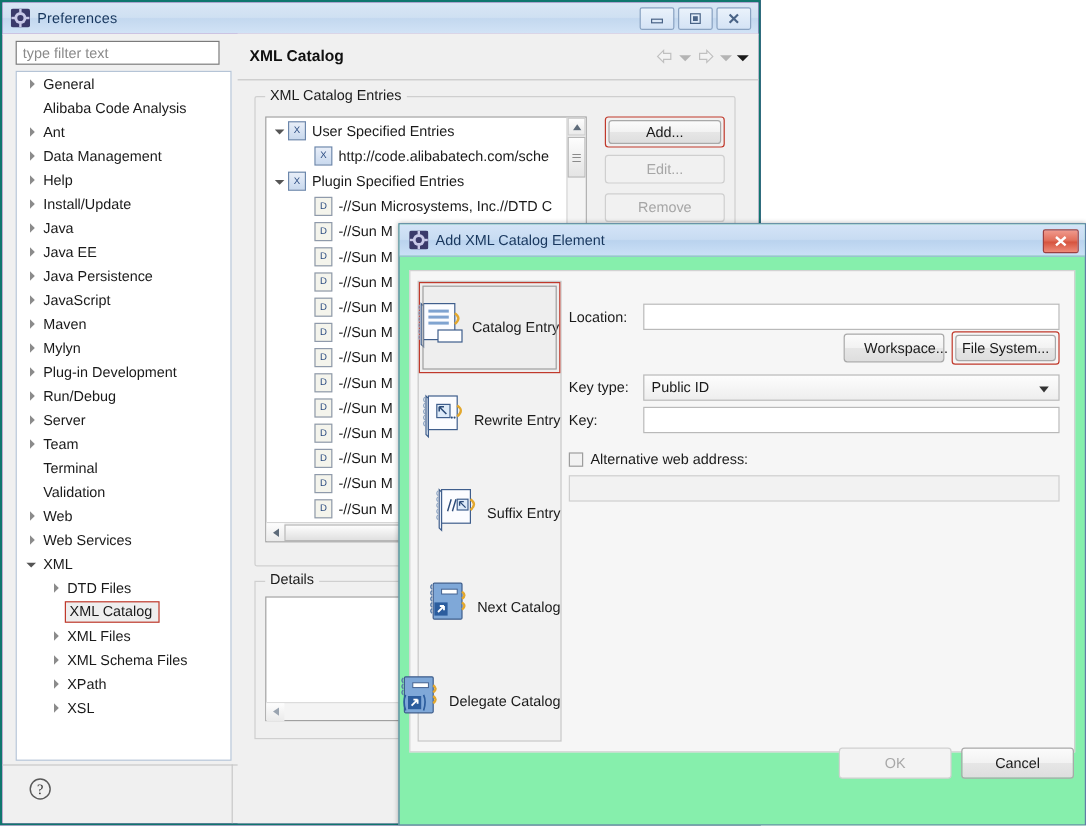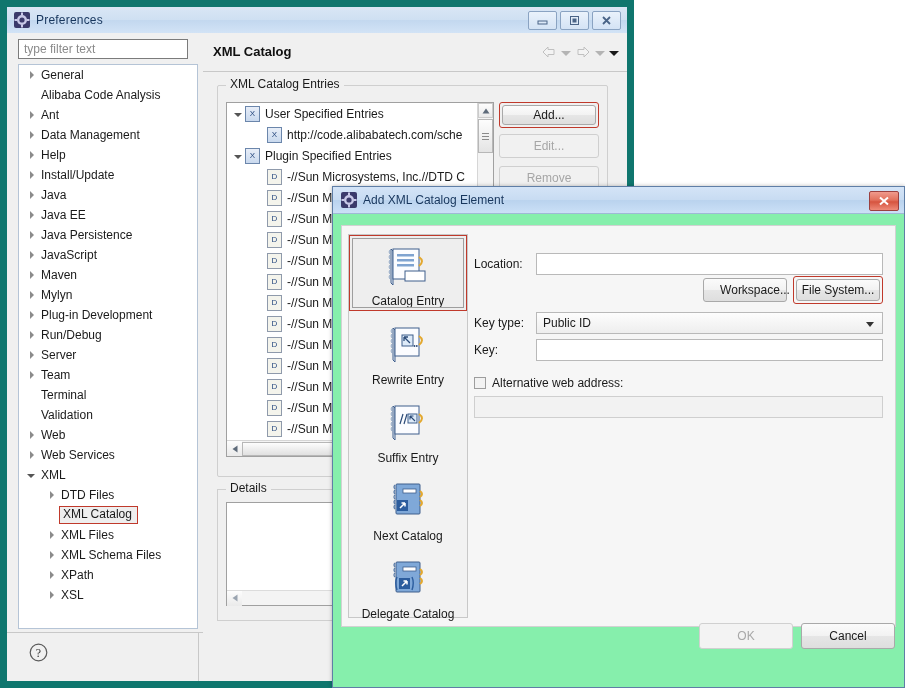--- a/index.html
+++ b/index.html
@@ -10,21 +10,21 @@
     font-family: "Liberation Sans", sans-serif;
     font-size: 12px;
     color: #1a1a1a;
   }
   .screen { position: relative; width: 905px; height: 688px; background:#ffffff; }
 
   
   .prefs-window {
     position: absolute; left: 0; top: 0; width: 634px; height: 688px;
     background: #a21caf;
-    border: 7px solid #0f766e;
+    border: 2px solid #0f766e;
     box-sizing: border-box;
   }
   .prefs-titlebar {
     position: absolute; left: 0; top: 0; right: 0; height: 26px;
     background: linear-gradient(to bottom, #d9e6f5 0%, #cfe0f2 48%, #c3d8ef 52%, #d2e3f6 100%);
     border-bottom: 1px solid #a8bdd6;
     display: flex; align-items: center;
   }
   .prefs-title-icon {
     width: 16px; height: 16px; margin-left: 7px; margin-right: 6px;
@@ -191,21 +191,21 @@
   .dlg-body { position:absolute; left:0; top:26px; right:0; bottom:0; }
   .dlg-content {
     position:absolute; left: 8px; top: 12px; right: 8px; bottom: 60px;
     background:#f6f6f6; border:1px solid #d2d2d2; box-sizing:border-box;
   }
   .type-list {
     position:absolute; left: 6px; top: 8px; width: 120px; bottom: 8px;
     background:#f2f2f2; border:1px solid #c8c8c8; box-sizing:border-box;
   }
   .type-item {
-    position:relative; height: 76px; display:flex; flex-direction:column;
+    position:relative; height: 76px; display:flex; flex-direction:row;
     align-items:center; justify-content:flex-end; padding-bottom: 2px;
   }
   .type-item .ti-label { font-size:12px; color:#1a1a1a; margin-top:2px; white-space:nowrap;}
   .type-item.selected {
     border:1px solid #c0392b; background:#eeeeee; box-sizing:border-box;
   }
   .type-item.selected::after {
     content:""; position:absolute; left:2px; top:2px; right:2px; bottom:2px;
     border:1px solid #9e9e9e; pointer-events:none;
   }

